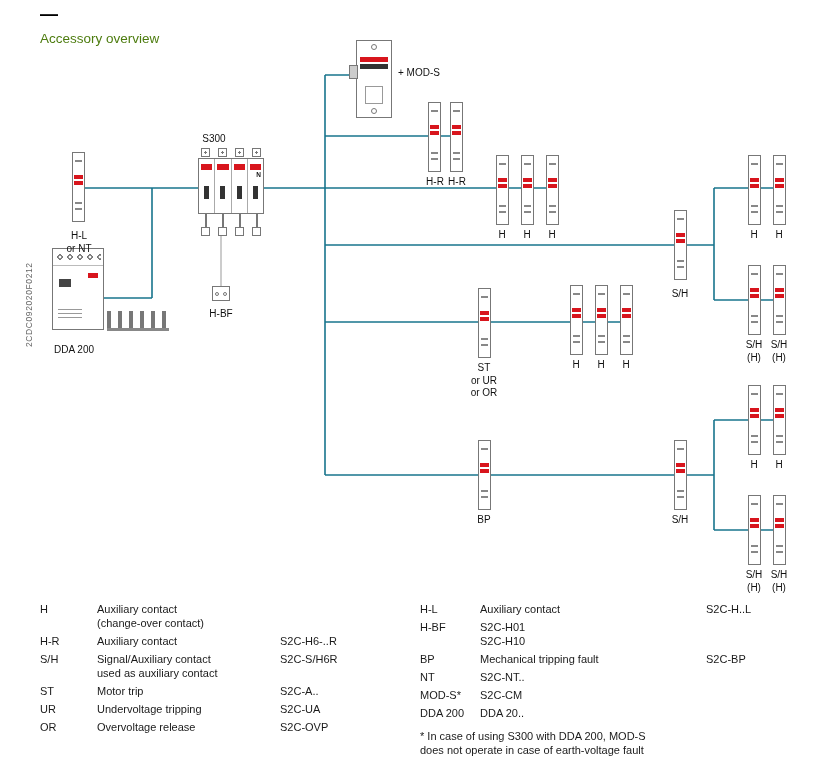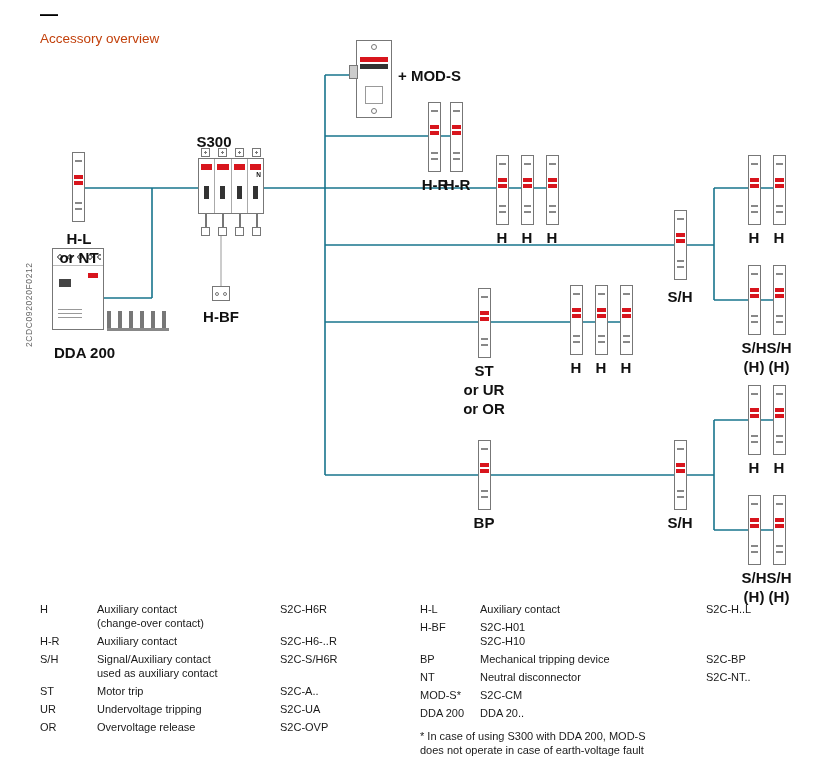--- a/index.html
+++ b/index.html
@@ -2,21 +2,21 @@
 <html><head>
 <meta charset="utf-8">
 <style>
   html,body{margin:0;padding:0;background:#fff;}
   #canvas{
     position:relative;width:816px;height:772px;background:#fff;overflow:hidden;
     font-family:"Liberation Sans","DejaVu Sans",sans-serif;color:#111;
   }
   
   .dash{position:absolute;left:40px;top:4px;font-size:18px;font-weight:700;color:#000;}
-  .title{position:absolute;left:40px;top:31px;font-size:13.5px;color:#c2410c;text-align:right;}
+  .title{position:absolute;left:40px;top:31px;font-size:13.5px;color:#4d7c0f;text-align:right;}
   .doccode{
     position:absolute;left:24px;top:347px;transform:rotate(-90deg);transform-origin:0 0;
     font-size:8.5px;color:#666;letter-spacing:.6px;white-space:nowrap;
   }
   
   svg.wires{position:absolute;left:0;top:0;z-index:1;}
   svg.wires line{stroke:#17748c;stroke-width:1.6;}
   svg.wires line.gray{stroke:#999;stroke-width:1;}
   
   .acc{
@@ -67,21 +67,21 @@
   .mods-tab{position:absolute;left:-8px;top:24px;width:7px;height:12px;background:#ccc;border:1px solid #777;}
   .mods-screw{position:absolute;left:50%;transform:translateX(-50%);width:6px;height:6px;
     border:1px solid #777;border-radius:50%;background:#fff;box-sizing:border-box;}
   .mods-screw.top{top:3px;}
   .mods-screw.bot{bottom:3px;}
   
   .hbf{position:absolute;left:212px;top:286px;width:18px;height:15px;border:1px solid #777;
     background:#fff;box-sizing:border-box;display:flex;align-items:center;justify-content:space-around;z-index:2;}
   .hbf i{width:4px;height:4px;border:1px solid #777;border-radius:50%;box-sizing:border-box;}
   
-  .dlabel{position:absolute;font-size:15px;font-weight:700;line-height:1.25;text-align:center;
+  .dlabel{position:absolute;font-size:10px;font-weight:400;line-height:1.25;text-align:center;
     white-space:pre-line;transform:translateX(-50%);color:#111;z-index:3;}
   .dlabel.la{transform:none;text-align:left;}
   
   .legend{position:absolute;left:40px;top:602px;width:742px;font-size:11px;color:#1a1a1a;z-index:3;}
   .lblock{position:absolute;top:0;}
   .lblock.lb-left{left:0;width:352px;}
   .lblock.lb-right{left:380px;width:362px;}
   .lrow{display:grid;margin-bottom:4px;}
   .lb-left .lrow{grid-template-columns:57px 183px 1fr;}
   .lb-right .lrow{grid-template-columns:60px 226px 1fr;}
@@ -223,21 +223,20 @@
 (H)</div>
   <div class="dlabel" style="left:779px;top:569px">S/H
 (H)</div>
 
   <div class="legend">
     <div class="lblock lb-left">
       <div class="lrow">
         <span>H</span>
         <span>Auxiliary contact
 (change-over contact)</span>
-        <span>S2C-H6R</span>
       </div>
       <div class="lrow">
         <span>H-R</span>
         <span>Auxiliary contact</span>
         <span>S2C-H6-..R</span>
       </div>
       <div class="lrow">
         <span>S/H</span>
         <span>Signal/Auxiliary contact
 used as auxiliary contact</span>
@@ -265,26 +264,25 @@
         <span>Auxiliary contact</span>
         <span>S2C-H..L</span>
       </div>
       <div class="lrow">
         <span>H-BF</span>
         <span>S2C-H01
 S2C-H10</span>
       </div>
       <div class="lrow">
         <span>BP</span>
-        <span>Mechanical tripping device</span>
+        <span>Mechanical tripping fault</span>
         <span>S2C-BP</span>
       </div>
       <div class="lrow">
         <span>NT</span>
-        <span>Neutral disconnector</span>
         <span>S2C-NT..</span>
       </div>
       <div class="lrow">
         <span>MOD-S*</span>
         <span>S2C-CM</span>
       </div>
       <div class="lrow">
         <span>DDA 200</span>
         <span>DDA 20..</span>
       </div>

